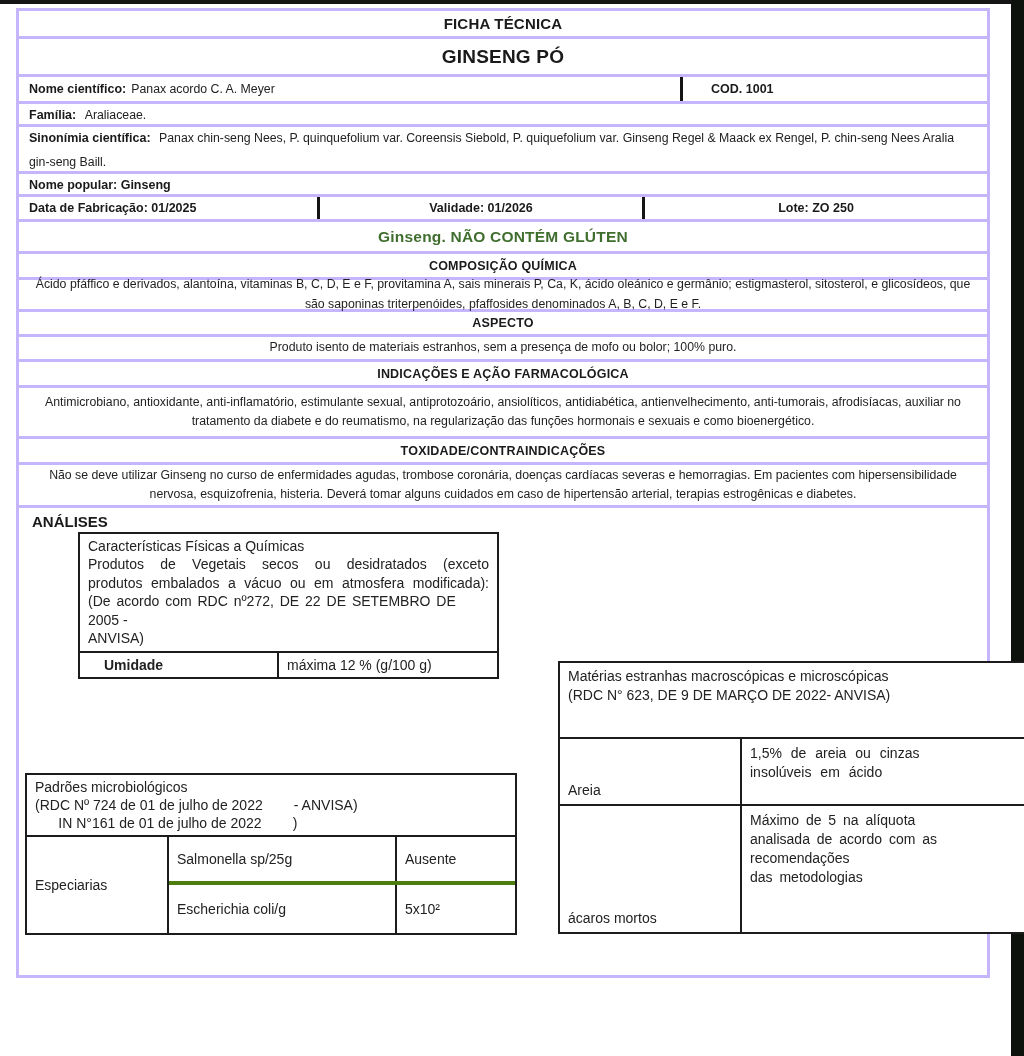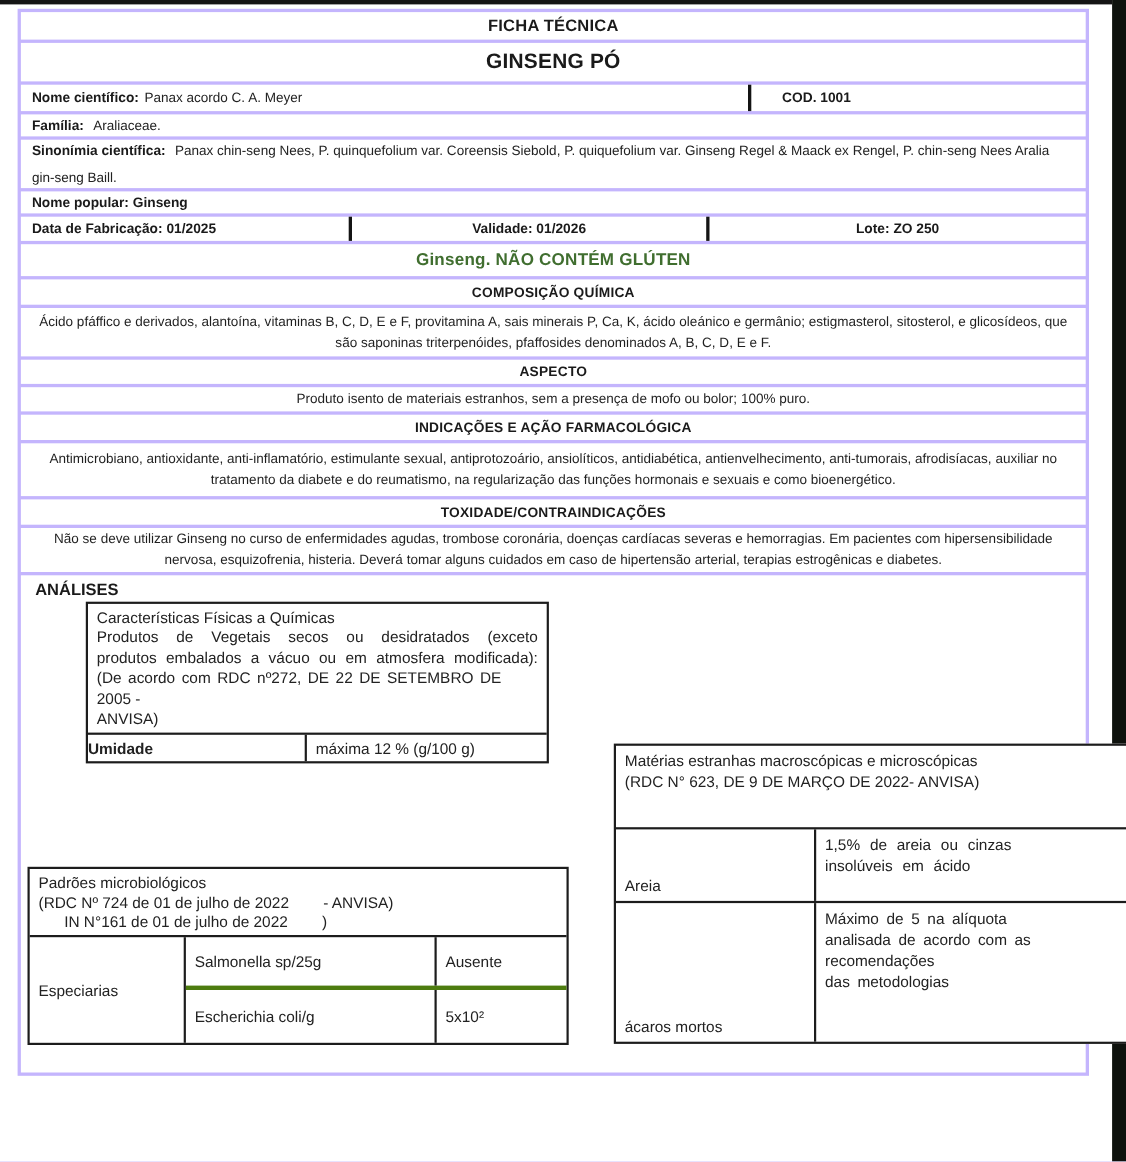--- a/index.html
+++ b/index.html
@@ -31,21 +31,21 @@
   
   .analises{position:relative;display:block;}
   .analises-label{position:absolute;left:13px;top:5px;font-size:15px;font-weight:700;}
   .atable{position:absolute;box-sizing:border-box;border:2px solid #1c1c1c;background:#fff;font-size:14px;color:#222;}
   .t-fisicas{left:59px;top:24px;width:421px;}
   .t-fisicas .hdr{padding:3px 8px 4px 8px;line-height:18.4px;}
   .t-fisicas .hline{display:block;}
   .t-fisicas .jline{text-align:justify;text-align-last:justify;}
   .t-fisicas .wline{word-spacing:2px;}
   .t-fisicas .trow{display:flex;border-top:2px solid #1c1c1c;height:24px;align-items:stretch;}
-  .t-fisicas .c1{width:197px;box-sizing:border-box;padding:2px 0;font-weight:700;display:flex;align-items:center;}
+  .t-fisicas .c1{width:197px;box-sizing:border-box;padding:2px 24px;font-weight:700;display:flex;align-items:center;}
   .t-fisicas .c2{flex:1;box-sizing:border-box;border-left:2px solid #1c1c1c;padding:2px 8px;display:flex;align-items:center;}
   .t-materias{left:539px;top:153px;width:488px;}
   .t-materias .hdr{height:74px;box-sizing:border-box;padding:4px 8px;line-height:19px;white-space:pre-line;}
   .t-materias .trow{display:flex;border-top:2px solid #1c1c1c;align-items:stretch;}
   .t-materias .r1{height:65px;}
   .t-materias .r2{height:126px;}
   .t-materias .p{width:180px;box-sizing:border-box;padding:6px 8px;display:flex;align-items:flex-end;}
   .t-materias .v{flex:1;box-sizing:border-box;border-left:2px solid #1c1c1c;padding:5px 8px;line-height:19px;white-space:pre-line;word-spacing:5px;}
   .t-materias .v2{word-spacing:3px;}
   .t-micro{left:6px;top:265px;width:492px;}
@@ -118,21 +118,21 @@
     </div>
   </div>
 
   <div class="row center" style="height:29px">
     <span class="gluten green">Ginseng. NÃO CONTÉM GLÚTEN</span>
   </div>
 
   <div class="row center" style="height:23px">
     <span class="sec-title">COMPOSIÇÃO QUÍMICA</span>
   </div>
-  <div class="row center" style="height:44px">
+  <div class="row center" style="height:29px">
     <div class="para">Ácido pfáffico e derivados, alantoína, vitaminas B, C, D, E e F, provitamina A, sais minerais P, Ca, K, ácido oleánico e germânio; estigmasterol, sitosterol, e glicosídeos, que são saponinas triterpenóides, pfaffosides denominados A, B, C, D, E e F.</div>
   </div>
 
   <div class="row center" style="height:22px">
     <span class="sec-title">ASPECTO</span>
   </div>
   <div class="row center" style="height:22px">
     <div class="para">Produto isento de materiais estranhos, sem a presença de mofo ou bolor; 100% puro.</div>
   </div>
 

